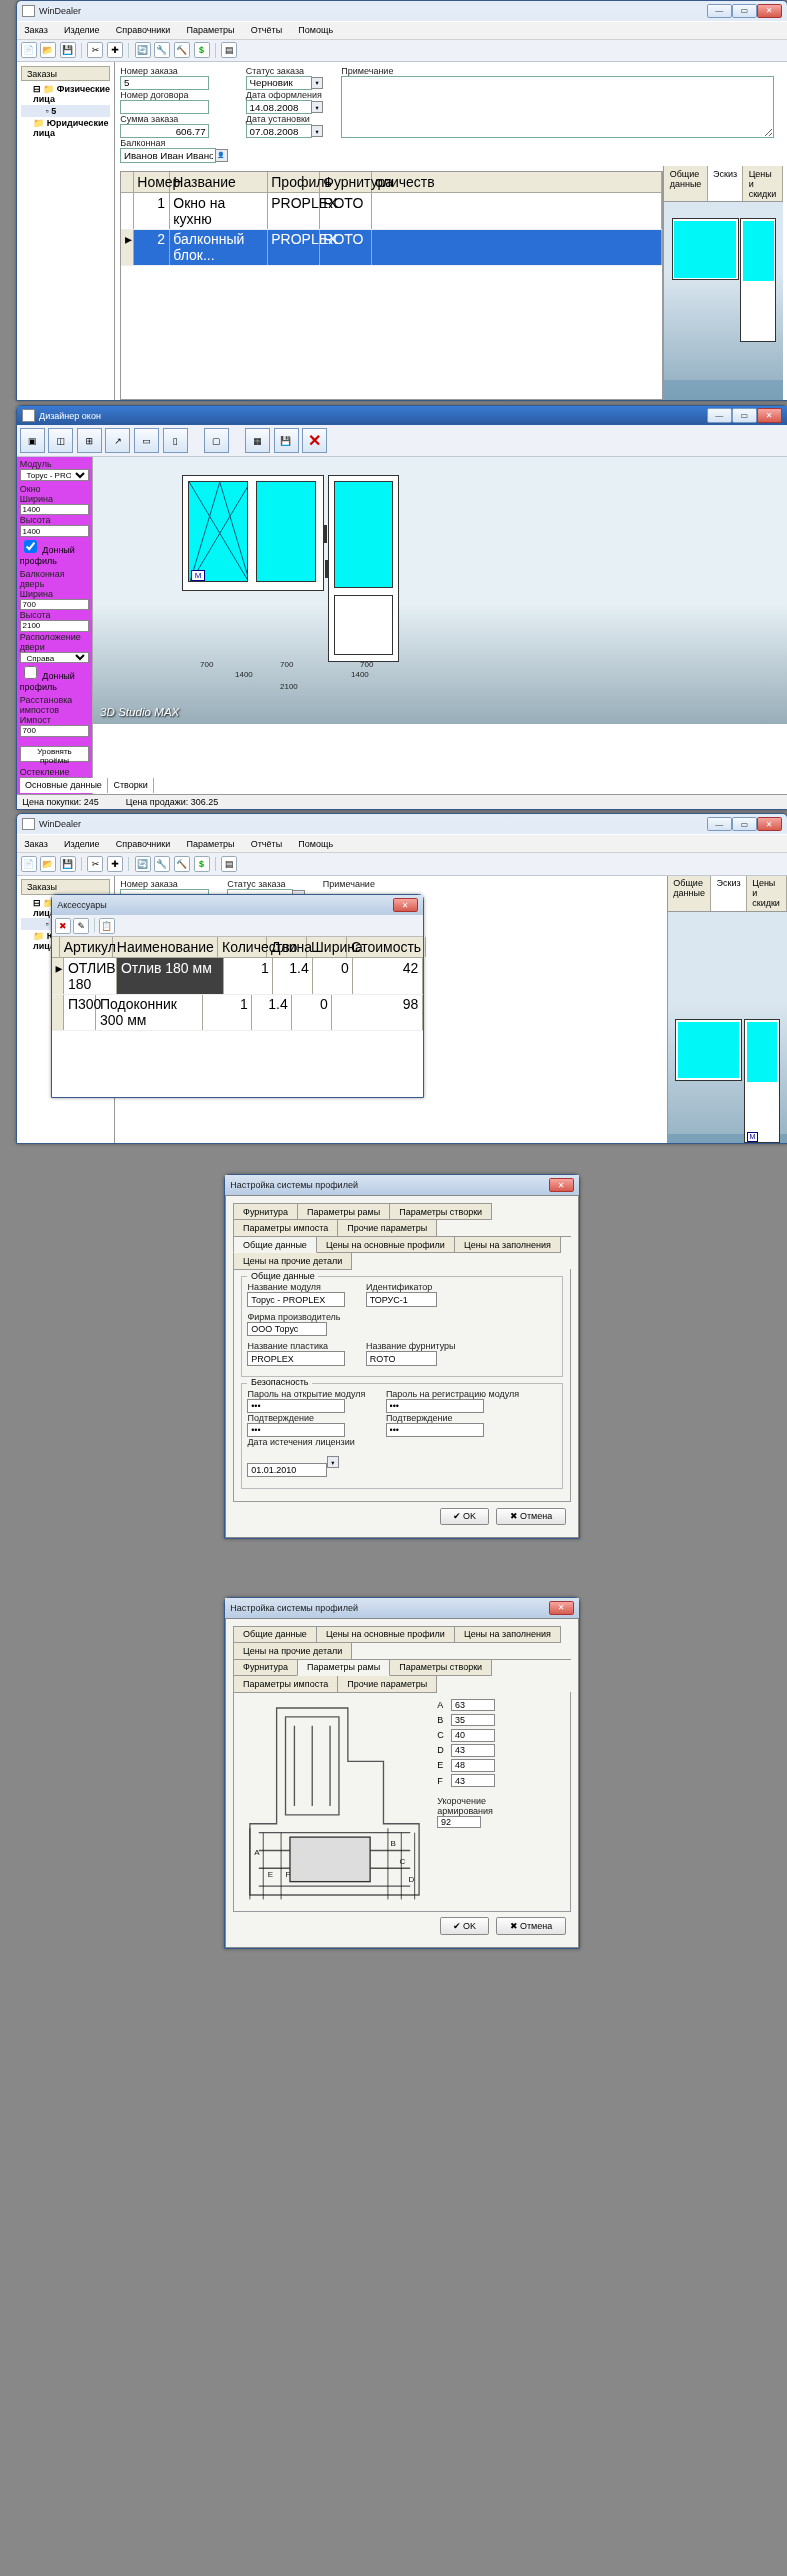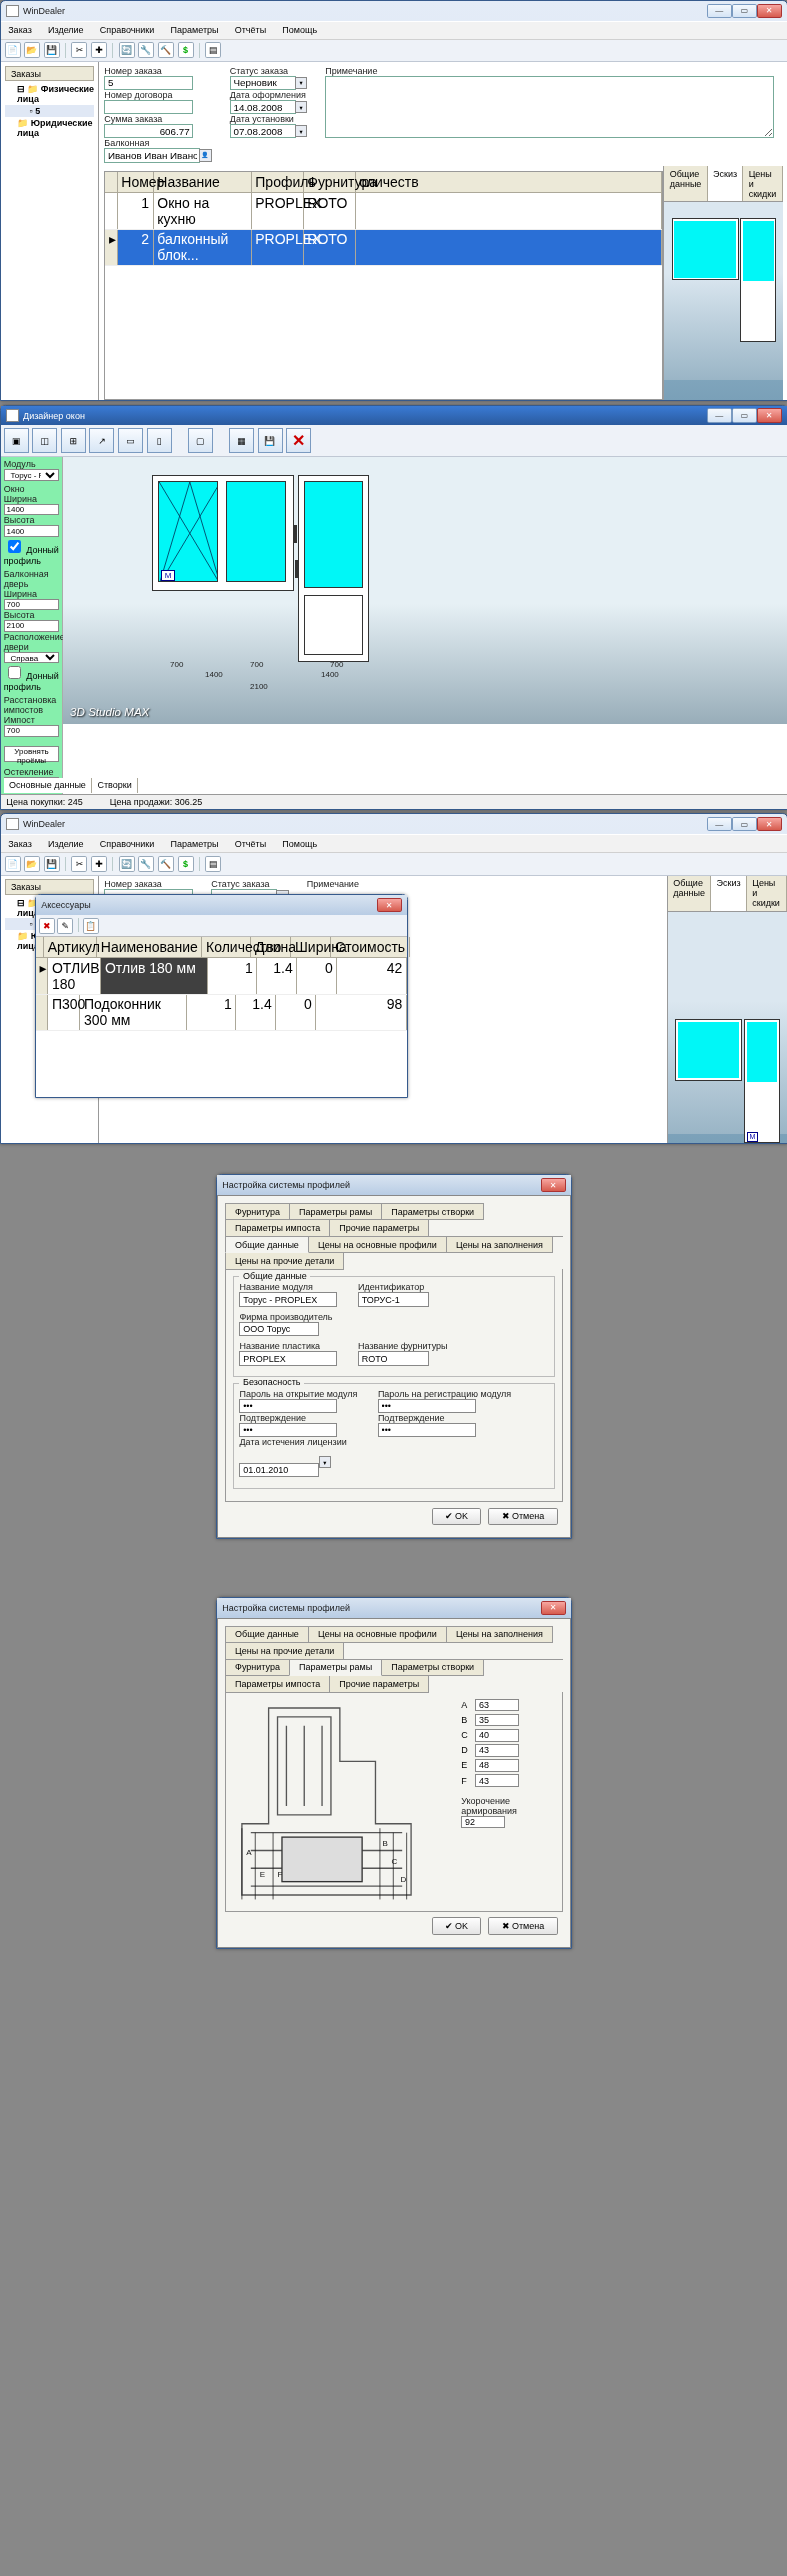--- a/index.html
+++ b/index.html
@@ -1,17 +1,17 @@
 <!DOCTYPE html>
 <html><head>
 <meta charset="utf-8">
 <style>
   * { box-sizing: border-box; font-family: Tahoma, sans-serif; font-size: 9px; }
   body { margin: 0; background: #888; padding: 0; }
-  .stack { display: flex; flex-direction: column; gap: 3.6px; width: 788px; }
+  .stack { display: flex; flex-direction: column; gap: 3.6px; width: 788px; padding-left: 16px; }
   .win { background: linear-gradient(#e4ecf7,#cddbee); border: 0.9px solid #365a8c; border-radius: 5.3px 5.3px 0 0; box-shadow: 0 0 3.6px rgba(0,0,0,.4); position: relative; }
   .titlebar { display: flex; align-items: center; height: 19.6px; padding: 0 5.3px; color: #1a1a1a; font-size: 9.8px; }
   .titlebar .icon { width: 12.4px; height: 12.4px; background: #fff; border: 0.9px solid #888; margin-right: 4.4px; }
   .titlebar .spacer { flex: 1; }
   .winbtns { display: flex; gap: 0; }
   .winbtn { width: 25px; height: 14.2px; background: linear-gradient(#f5f9fd,#d5e4f5); border: 0.9px solid #7a9ac0; border-radius: 1.8px; display: flex; align-items: center; justify-content: center; font-size: 8px; color:#333; }
   .winbtn.close { background: linear-gradient(#f7a6a0,#d65b4e); color:#fff; border-color:#a33; }
   .menubar { background: #f2f2f2; border-top: 0.9px solid #fff; border-bottom: 0.9px solid #d0d0d0; padding: 1.8px 3.6px; display: flex; gap: 9px; font-size: 9.8px; }
   .menubar span { padding: 1.8px 3.6px; }
   .toolbar { background: #eef2f8; border-bottom: 0.9px solid #c0c8d4; padding: 2.7px 3.6px; display: flex; gap: 3.6px; align-items: center; }
@@ -34,40 +34,40 @@
   .grow { display:flex; border-bottom:0.9px solid #eee; }
   .grow.sel { background:#2a6fd6; color:#fff; }
   .rightpane { width:120px; border-left:0.9px solid #999; background:linear-gradient(#b7d2e3,#7aa0b8); position:relative; }
   .tabs { display:flex; background:#ece9d8; border-bottom:0.9px solid #999; font-size:9px;}
   .tabs div { padding:2.7px 5.3px; border-right:0.9px solid #aca899; }
   .tabs .active { background:#fff; }
   .sketch { height:178px; background:linear-gradient(#dbe7f0 40%,#9ab5c6); position:relative;}
   .wframe { position:absolute; background:#fff; border:1.8px solid #333; }
   .glass { position:absolute; background:#00f7f7; border:1.8px solid #333; }
   .designer-body { display:flex; background:#fff; }
-  .dleft { width:62px; background:#86efac; border-right:0.9px solid #aaa; padding:2.7px; font-size:8px;}
+  .dleft { width:76px; background:#d946ef; border-right:0.9px solid #aaa; padding:2.7px; font-size:8px;}
   .dleft .sec { margin-bottom:2.7px; }
   .dleft .sinp { width:100%; border:0.9px solid #888; background:#fff; height:11.6px; font-size:8px; padding:0 1.8px;}
   .dview { flex:1; position:relative; background:linear-gradient(#e6f0f5 55%, #98adb9); height:267px;}
   .dim { position:absolute; font-size:8px; color:#222; }
   .dbtn { width:25px;height:25px; border:0.9px solid #7a9ac0; background:linear-gradient(#f8fbff,#d8e6f5); display:inline-flex;align-items:center;justify-content:center;}
   .status { background:#f0f0f0; border-top:0.9px solid #999; padding:1.8px 5.3px; font-size:9px; display:flex; gap:27px;}
   .modal { margin:27px auto; width:356px; }
   .modal .body { background:#f4f4f0; border:0.9px solid #888; padding:7.1px; }
   .tabset { display:flex; border-bottom:0.9px solid #999; margin-bottom:-0.9px; flex-wrap:wrap;}
   .tabset div { padding:2.7px 9px; border:0.9px solid #999; background:#ece9d8; margin-right:-0.9px; margin-bottom:-0.9px; }
   .tabset .active { background:#f4f4f0; border-bottom:0.9px solid #f4f4f0; position:relative; z-index:1;}
   .fieldcol { display:inline-block; vertical-align:top; margin-right:18px; margin-bottom:5.3px;}
   .minp { border:0.9px solid #888; background:#fff; width:98px; height:14.2px; padding:0.9px 2.7px; font-size:9px;}
   .btn { border:0.9px solid #888; background:linear-gradient(#fefefe,#e4e4e4); padding:2.7px 12.4px; border-radius:1.8px;}
   .btns { display:flex; justify-content:flex-end; gap:7.1px; padding:5.3px;}
   .group { border:0.9px solid #bbb; padding:5.3px; margin-bottom:5.3px; position:relative;}
   .group .gtitle { position:absolute; top:-6.2px; left:5.3px; background:#f4f4f0; padding:0 3.6px; font-size:9px;}
   .profilesvg { width:187px; height:205px; }
-  .paramcol { display:inline-block; vertical-align:top;margin-left:32px; }
+  .paramcol { display:inline-block; vertical-align:top; }
   .prow { margin-bottom:2.7px; }
   .prow .pl { display:inline-block; width:14.2px; }
   .prow input { width:44px; border:0.9px solid #888; height:12.4px; font-size:9px; padding:0 2.7px;}
   .acc-body { background:#fff; min-height:160px;}
   .acc-toolbar { background:#eef2f8; padding:2.7px; display:flex; gap:2.7px; border-bottom:0.9px solid #bbb;}
 </style>
 </head>
 <body>
 
 <div class="stack">

